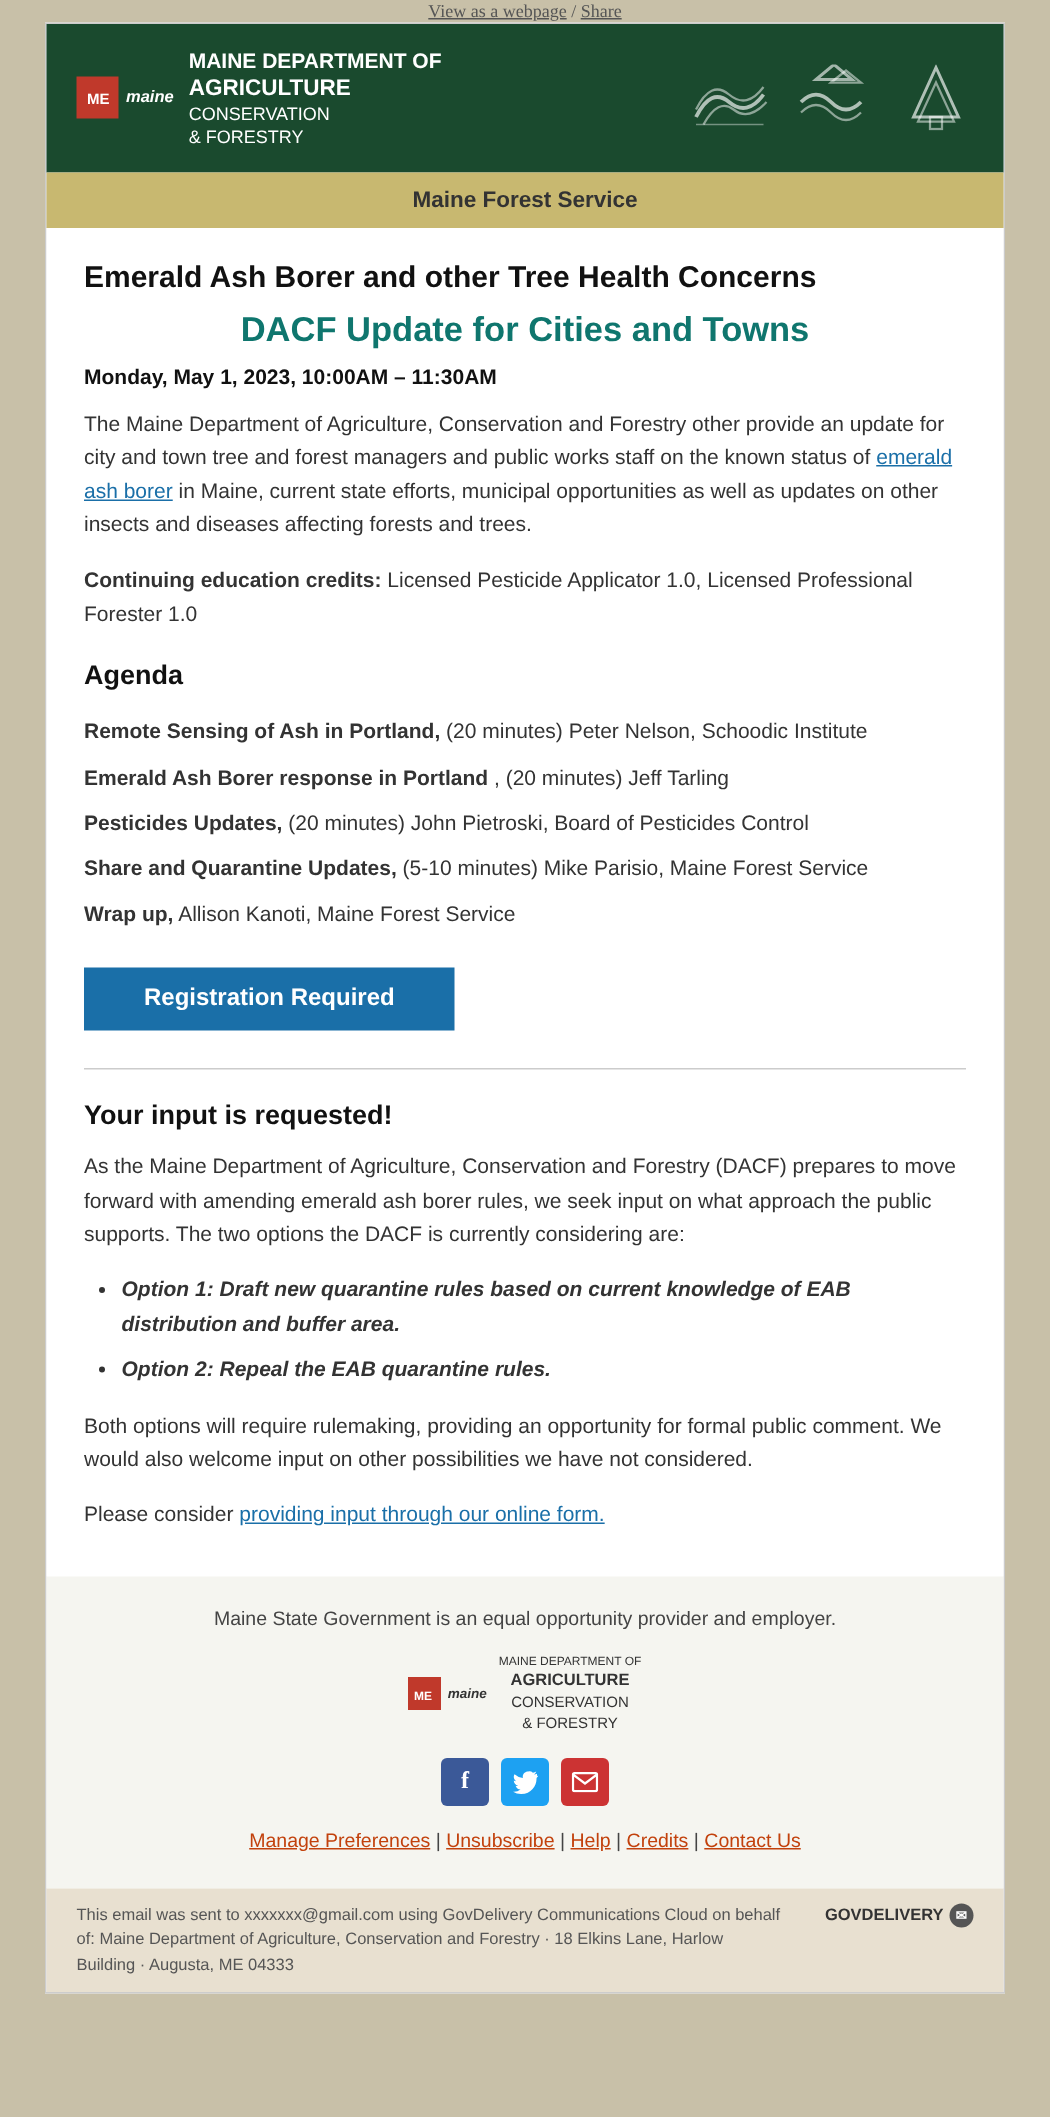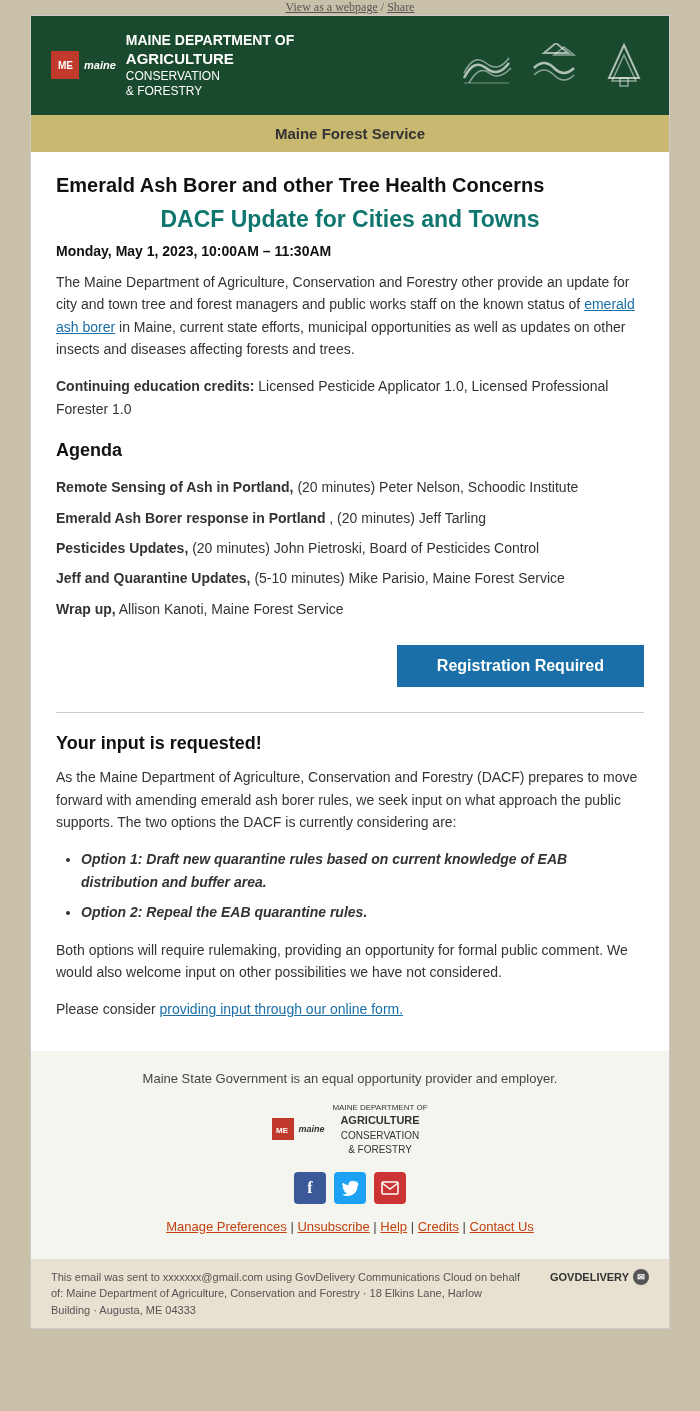--- a/index.html
+++ b/index.html
@@ -137,21 +137,21 @@
     }
     .agenda-item {
       font-size: 14px;
       line-height: 1.6;
       margin-bottom: 8px;
     }
     .agenda-item .bold {
       font-weight: bold;
     }
     .registration-btn-wrap {
-      text-align: right;
+      text-align: left;
       margin: 25px 0;
     }
     .registration-btn {
       background-color: #1a6fa8;
       color: white;
       padding: 12px 40px;
       font-size: 16px;
       font-weight: bold;
       border: none;
       cursor: pointer;
@@ -389,21 +389,21 @@
       </div>
       <div class="agenda-item">
         <span class="bold">Emerald Ash Borer response in Portland</span>
         <span>, (20 minutes) Jeff Tarling</span>
       </div>
       <div class="agenda-item">
         <span class="bold">Pesticides Updates,</span>
         <span> (20 minutes) John Pietroski, Board of Pesticides Control</span>
       </div>
       <div class="agenda-item">
-        <span class="bold">Jeff and Quarantine Updates,</span>
+        <span class="bold">Share and Quarantine Updates,</span>
         <span> (5-10 minutes) Mike Parisio, Maine Forest Service</span>
       </div>
       <div class="agenda-item">
         <span class="bold">Wrap up,</span>
         <span> Allison Kanoti, Maine Forest Service</span>
       </div>
 
       <div class="registration-btn-wrap">
         <a href="#" class="registration-btn">Registration Required</a>
       </div>

